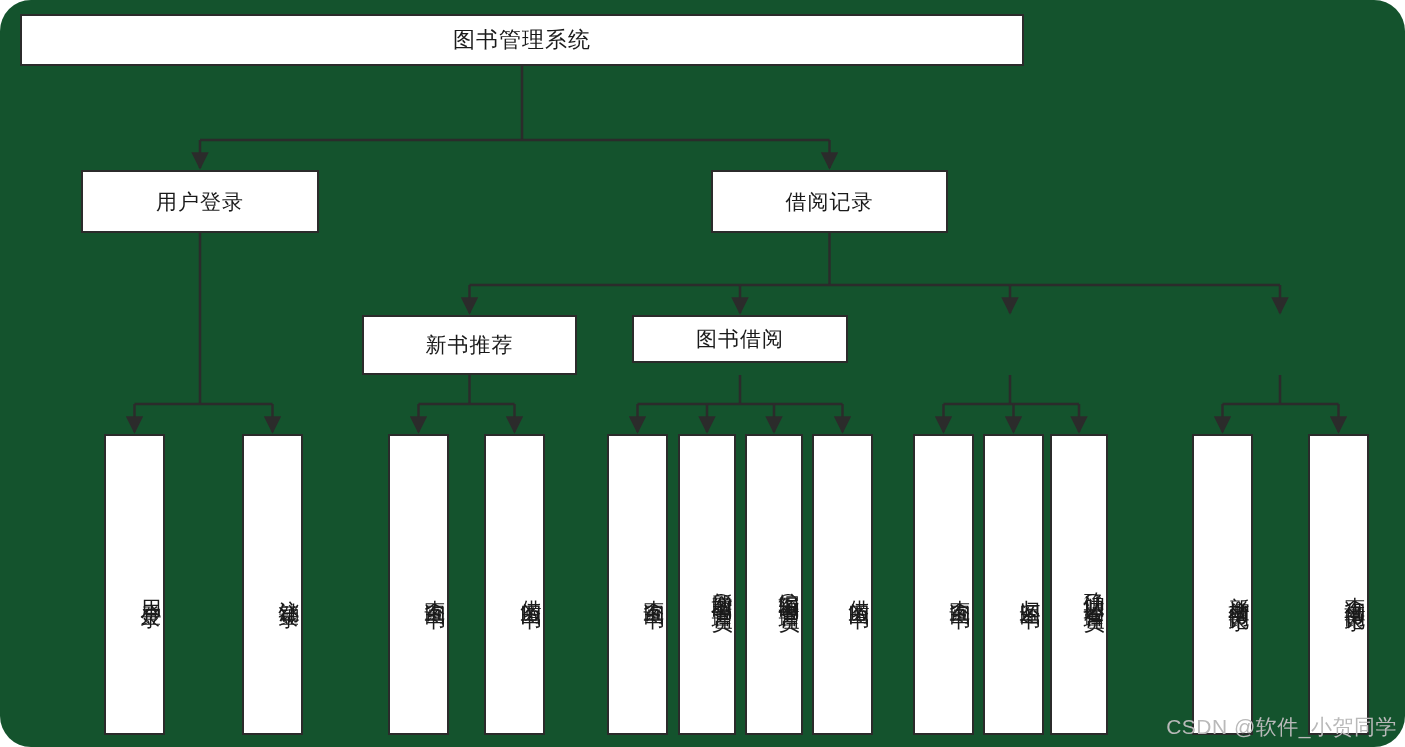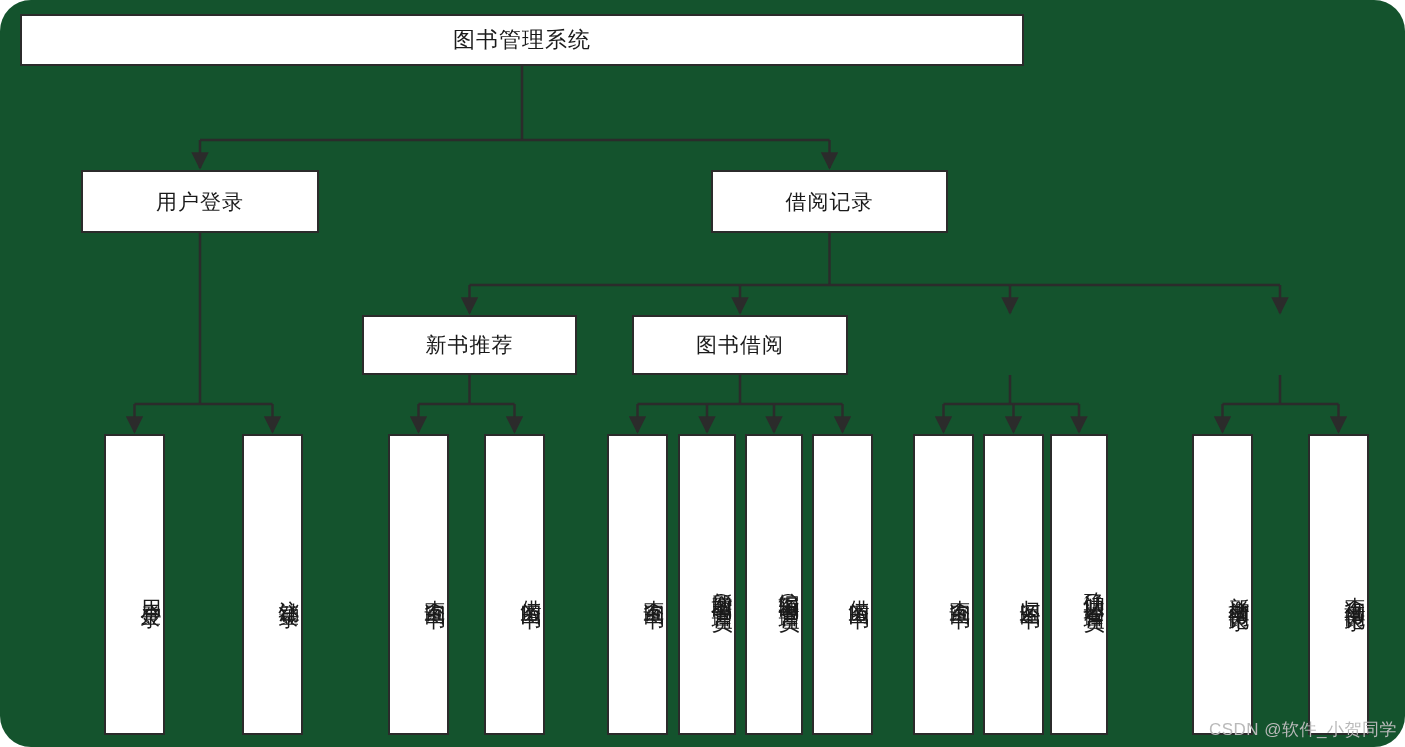--- a/index.html
+++ b/index.html
@@ -51,21 +51,21 @@
     left: 0;
     top: 0;
     width: 1405px;
     height: 747px;
     pointer-events: none;
   }
   .watermark {
     position: absolute;
     right: 8px;
     bottom: 6px;
-    font-size: 17px;
+    font-size: 21px;
     color: #b9b9b9;
     letter-spacing: 0.5px;
     white-space: nowrap;
   }
 </style>
 </head>
 <body>
 
 <div id="canvas">
 
@@ -119,21 +119,21 @@
   <div class="node horiz" style="left: 81px; top: 170px; width: 238px; height: 63px;">
     <span class="label">用户登录</span>
   </div>
   <div class="node horiz" style="left: 711px; top: 170px; width: 237px; height: 63px;">
     <span class="label">借阅记录</span>
   </div>
 
   <div class="node horiz" style="left: 362px; top: 315px; width: 215px; height: 60px;">
     <span class="label">新书推荐</span>
   </div>
-  <div class="node horiz" style="left: 632px; top: 315px; width: 216px; height: 60px;">
+  <div class="node horiz" style="left: 632px; top: 315px; width: 216px; height: 48px;">
     <span class="label">图书借阅</span>
   </div>
 
   <div class="node vert" style="left: 104px; top: 434px; width: 61px; height: 301px;">
     <span class="label">用户登录</span>
   </div>
   <div class="node vert" style="left: 242px; top: 434px; width: 61px; height: 301px;">
     <span class="label">注销登录</span>
   </div>
   <div class="node vert" style="left: 388px; top: 434px; width: 61px; height: 301px;">

